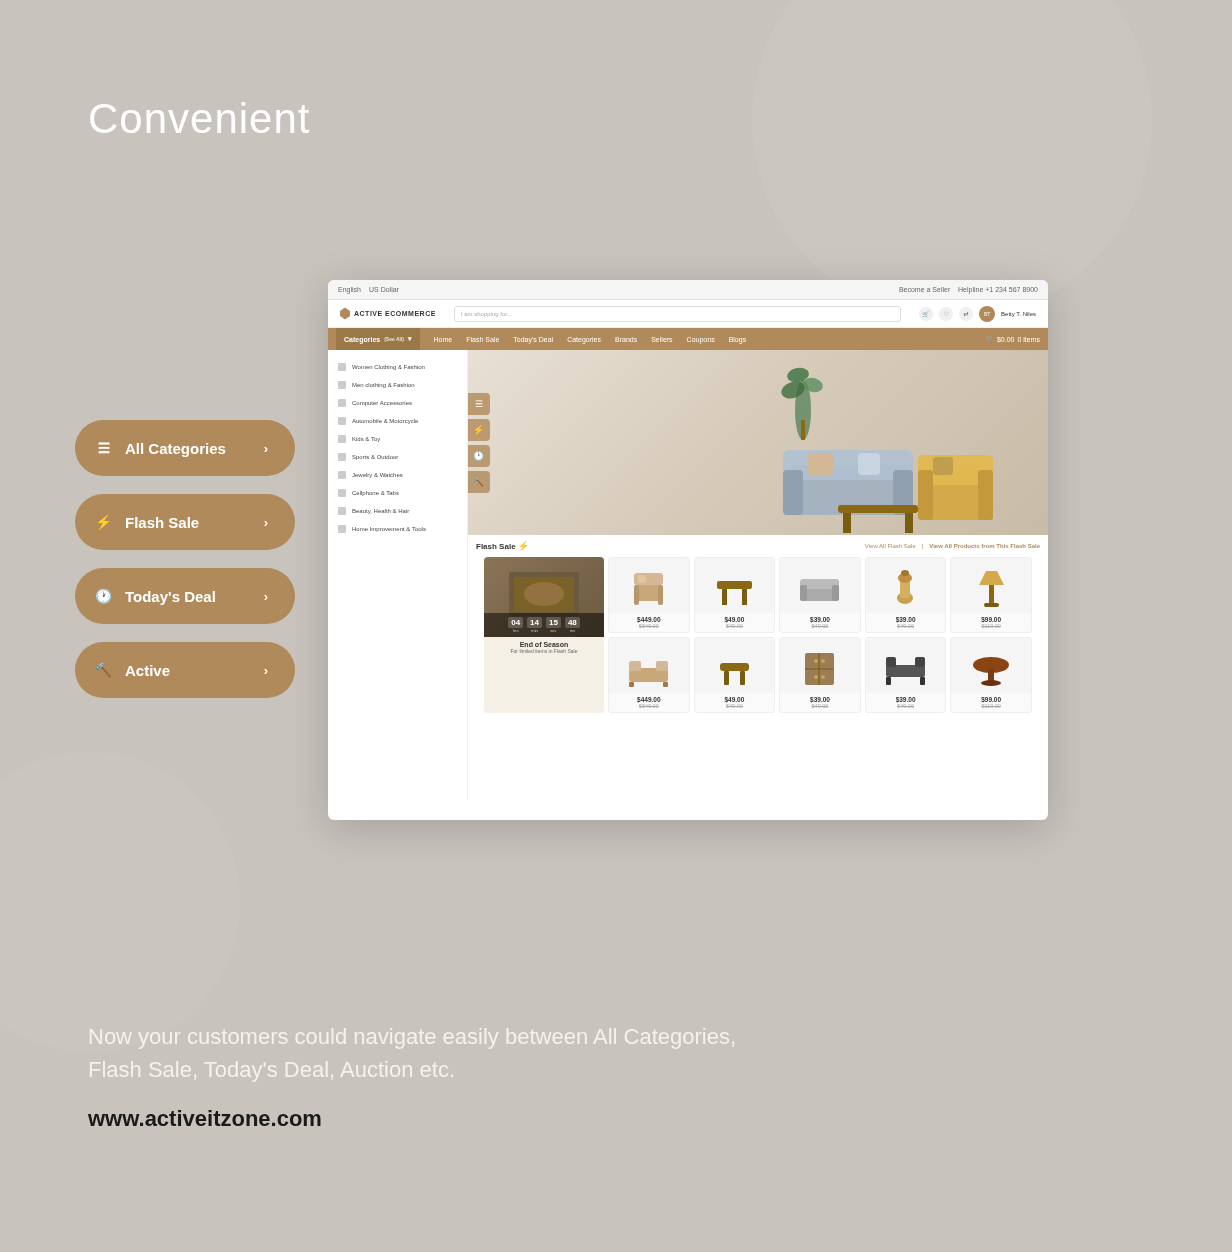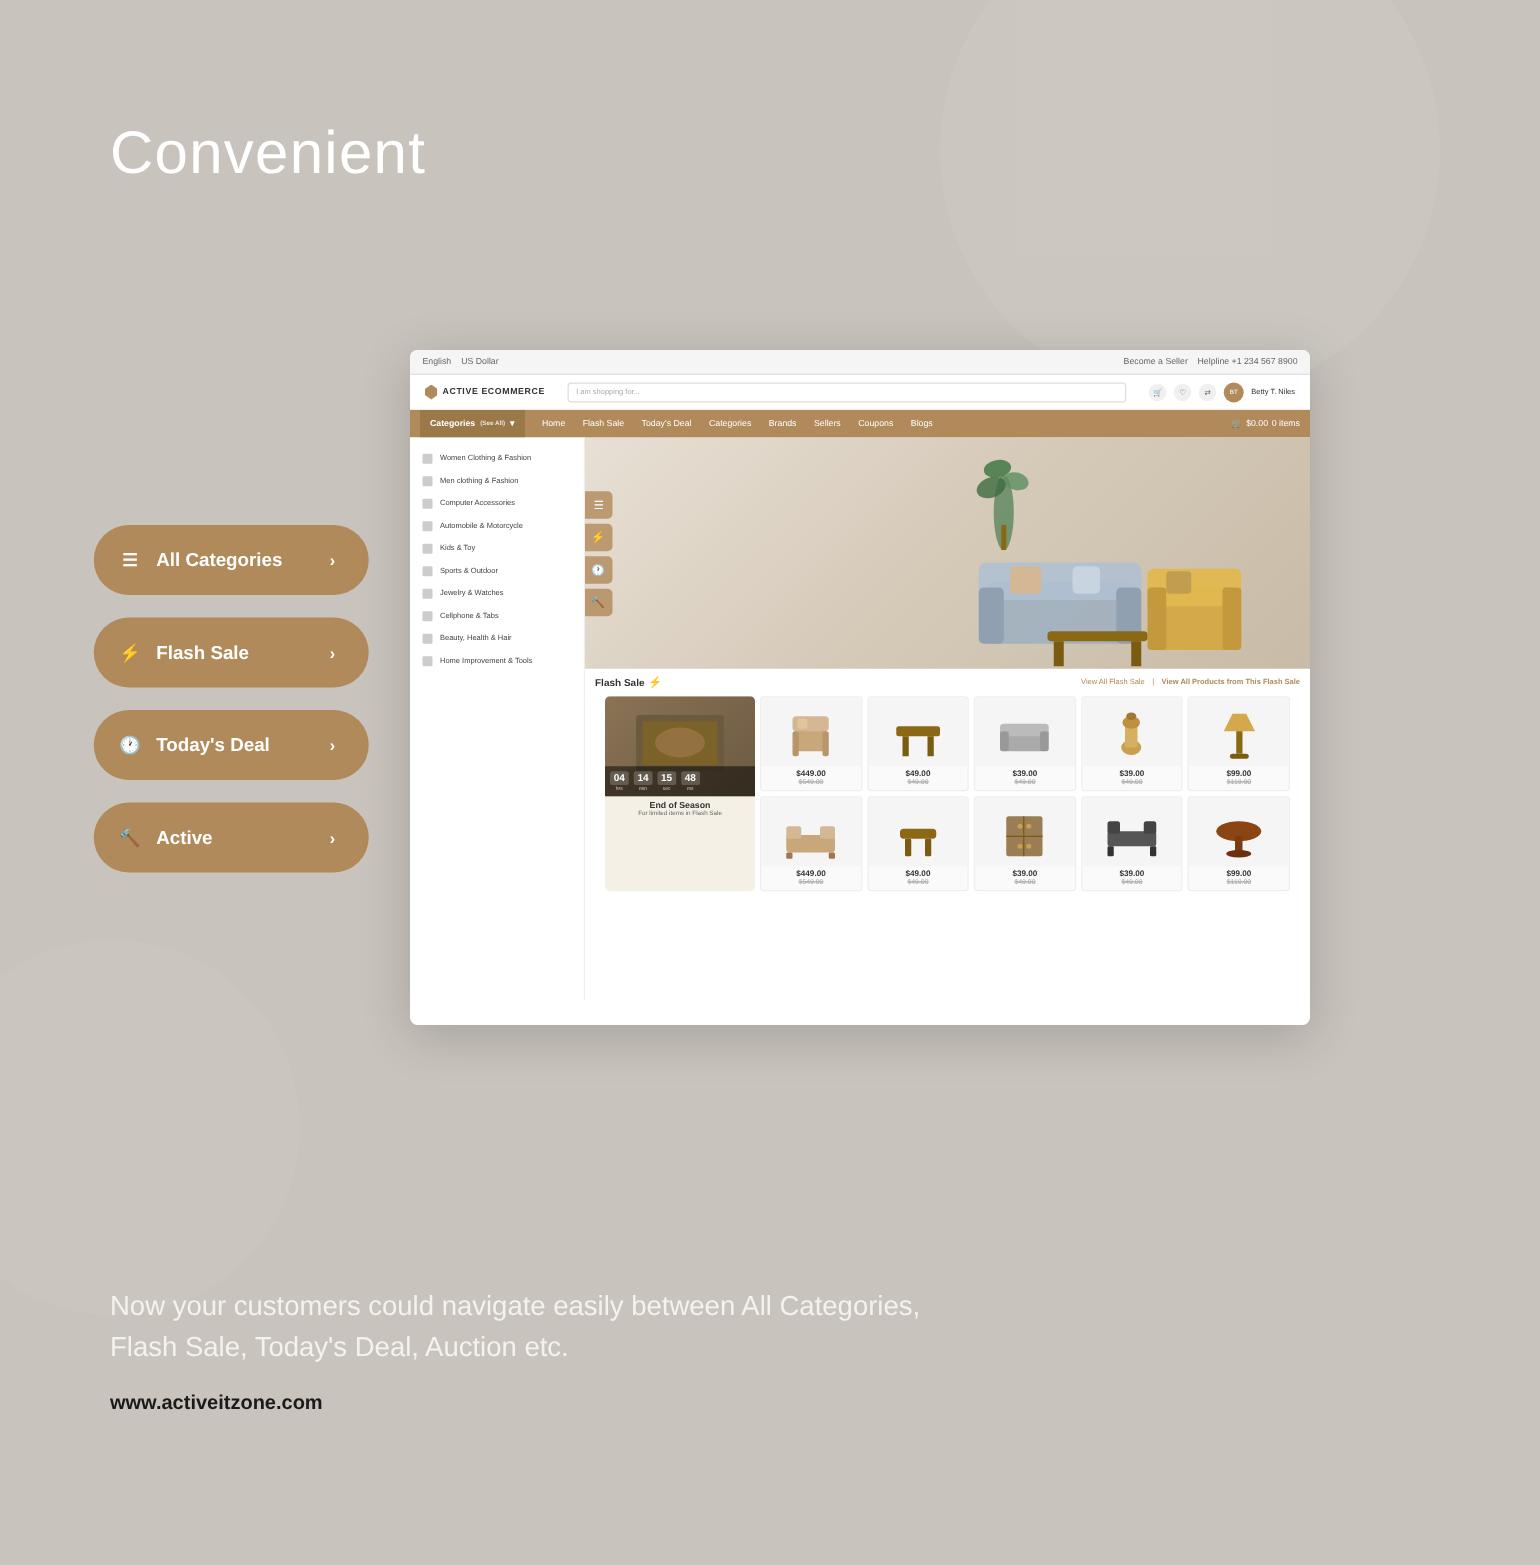--- a/index.html
+++ b/index.html
@@ -32,21 +32,21 @@
       left: -60px;
     }
 
     
     .header-section {
       position: absolute;
       top: 95px;
       left: 88px;
     }
     .header-convenient {
-      font-size: 48px;
+      font-size: 42px;
       font-weight: 300;
       color: #ffffff;
       letter-spacing: 1px;
     }
     .header-main {
       font-size: 52px;
       font-weight: 800;
       color: #1a1a1a;
       line-height: 1.1;
     }
@@ -401,20 +401,21 @@
       position: absolute;
       bottom: 0;
       left: 0;
       right: 0;
       background: rgba(0,0,0,0.5);
       padding: 4px;
     }
     .timer-numbers {
       display: flex;
       gap: 4px;
+      justify-content: center;
     }
     .timer-unit {
       display: flex;
       flex-direction: column;
       align-items: center;
     }
     .timer-num {
       font-size: 8px;
       font-weight: 700;
       color: white;
@@ -482,21 +483,21 @@
     }
     .bottom-desc {
       font-size: 22px;
       color: #f5f2ee;
       font-weight: 300;
       line-height: 1.5;
       max-width: 700px;
       margin-top: 47px;
     }
     .bottom-url {
-      font-size: 16px;
+      font-size: 22px;
       font-weight: 700;
       color: #1a1a1a;
       margin-top: 20px;
     }
   </style>
 </head>
 <body>
 
 <div class="bg-circle-1"></div>
 <div class="bg-circle-2"></div>

